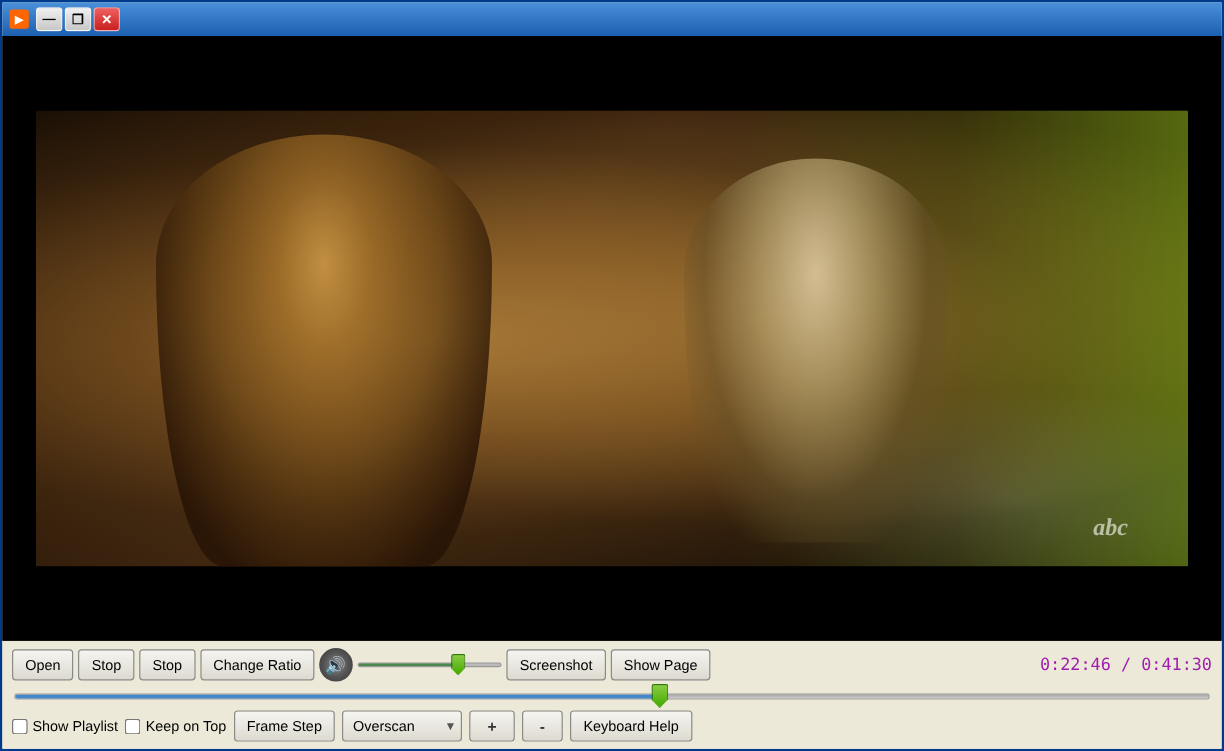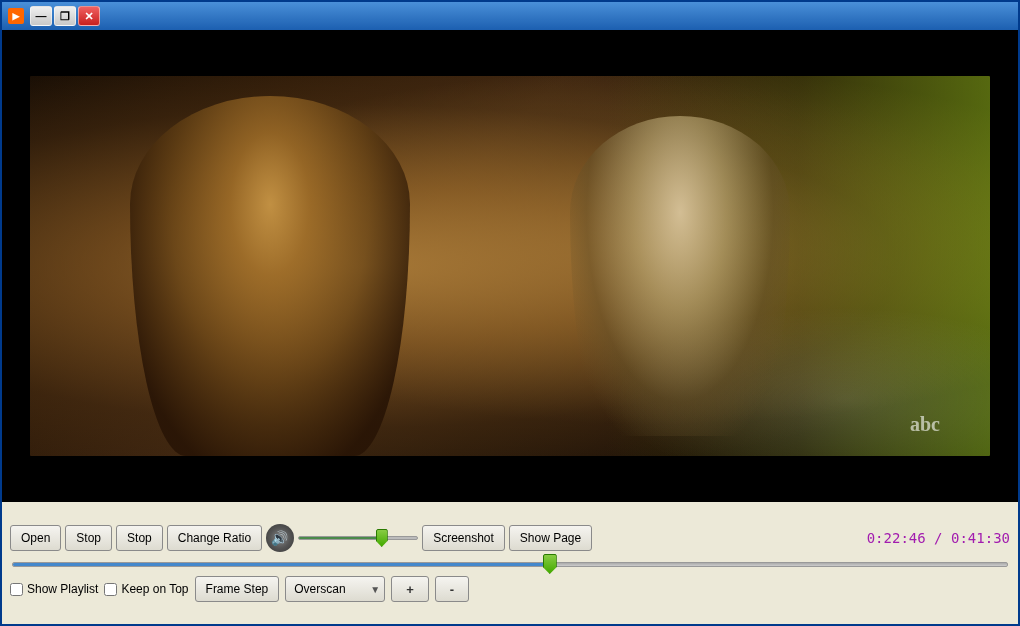--- a/index.html
+++ b/index.html
@@ -132,28 +132,29 @@
       background: radial-gradient(ellipse at 50% 30%, rgba(220,200,160,0.9) 0%, rgba(180,160,110,0.7) 30%, rgba(100,80,40,0.5) 60%, transparent 80%);
       border-radius: 50% 50% 20% 20% / 30% 30% 70% 70%;
     }
 
     .abc-watermark {
       position: absolute;
       bottom: 20px;
       right: 50px;
       color: rgba(255,255,255,0.6);
       font-size: 20px;
+      font-style: italic;
       font-weight: bold;
       font-family: Georgia, serif;
     }
 
     
     .controls-area {
       background: #ece9d8;
-      padding: 22px 8px;
+      padding: 6px 8px;
       flex-shrink: 0;
     }
 
     .controls-row1 {
       display: flex;
       align-items: center;
       gap: 4px;
       margin-bottom: 4px;
     }
 
@@ -410,16 +411,17 @@
       <button class="btn">Frame Step</button>
 
       <div class="dropdown">
         <span>Overscan</span>
         <span class="dropdown-arrow">▼</span>
       </div>
 
       <button class="btn-small">+</button>
       <button class="btn-small">-</button>
 
+      <button class="btn">Keyboard Help</button>
     </div>
 
   </div>
 </div>
 
 </body></html>

